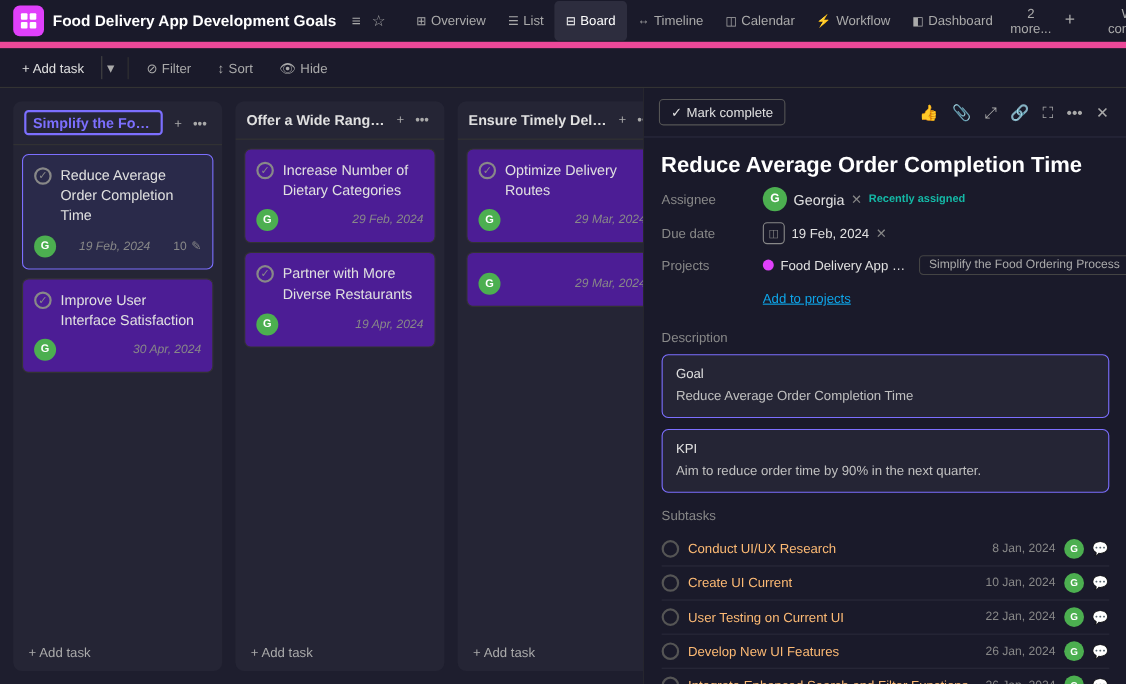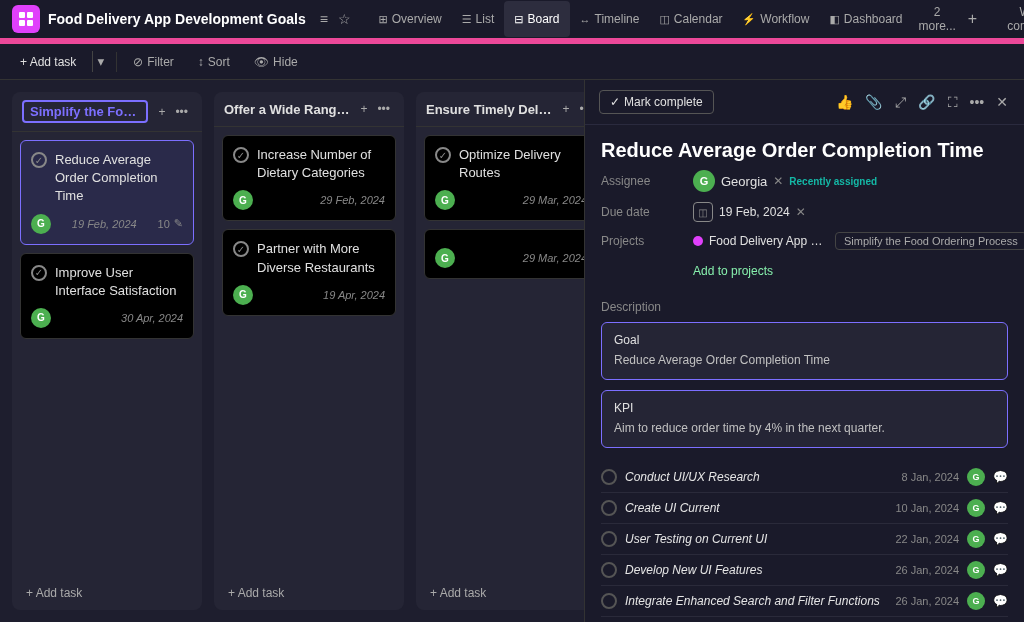--- a/index.html
+++ b/index.html
@@ -33,21 +33,21 @@
 
     
     .board { flex: 1; overflow-x: auto; overflow-y: hidden; display: flex; gap: 12px; padding: 12px; background: #1e1e2e; }
     .column { background: #252535; border-radius: 8px; width: 190px; flex-shrink: 0; display: flex; flex-direction: column; max-height: 100%; overflow: hidden; }
     .column-header { padding: 8px 10px; display: flex; align-items: center; gap: 6px; border-bottom: 1px solid #333; }
     .column-title { font-weight: 600; font-size: 13px; flex: 1; white-space: nowrap; overflow: hidden; text-overflow: ellipsis; }
     .column-title.active-col { border: 2px solid #7c6fff; border-radius: 4px; padding: 2px 6px; color: #7c6fff; }
     .col-actions { display: flex; gap: 2px; }
     .col-btn { background: none; border: none; color: #aaa; cursor: pointer; font-size: 12px; padding: 2px 4px; }
     .column-body { flex: 1; overflow-y: auto; padding: 8px; display: flex; flex-direction: column; gap: 8px; }
-    .task-card { background: #000000; border-radius: 6px; padding: 10px; cursor: pointer; border: 1px solid #333; }
+    .task-card { background: #4c1d95; border-radius: 6px; padding: 10px; cursor: pointer; border: 1px solid #333; }
     .task-card.selected { border-color: #7c6fff; background: #2a2a4a; }
     .task-check { display: flex; align-items: flex-start; gap: 8px; }
     .check-icon { width: 16px; height: 16px; border-radius: 50%; border: 2px solid #555; flex-shrink: 0; margin-top: 1px; display: flex; align-items: center; justify-content: center; }
     .check-icon.done { border-color: #888; background: none; }
     .check-icon.done::after { content: '✓'; font-size: 10px; color: #888; }
     .task-title { font-size: 13px; color: #e0e0e0; line-height: 1.4; }
     .task-meta { display: flex; align-items: center; justify-content: space-between; margin-top: 8px; }
     .task-avatar { width: 20px; height: 20px; border-radius: 50%; background: #4caf50; display: flex; align-items: center; justify-content: center; font-size: 10px; font-weight: bold; color: #fff; }
     .task-date { font-size: 11px; color: #888; font-style: italic; }
     .task-extras { display: flex; align-items: center; gap: 4px; font-size: 11px; color: #888; }
@@ -67,33 +67,33 @@
     .detail-value { display: flex; align-items: center; gap: 6px; font-size: 12px; color: #e0e0e0; }
     .assignee-avatar { width: 22px; height: 22px; border-radius: 50%; background: #4caf50; display: flex; align-items: center; justify-content: center; font-size: 11px; font-weight: bold; color: #fff; }
     .assignee-name { font-size: 13px; }
     .remove-assignee { background: none; border: none; color: #888; cursor: pointer; font-size: 12px; }
     .assigned-label { background: none; border: none; color: #14b8a6; cursor: pointer; font-size: 10px; font-weight: bold; }
     .due-date-icon { width: 20px; height: 20px; border: 1px solid #888; border-radius: 4px; display: flex; align-items: center; justify-content: center; font-size: 10px; color: #888; }
     .date-remove { background: none; border: none; color: #888; cursor: pointer; font-size: 12px; }
     .project-dot { width: 10px; height: 10px; border-radius: 50%; background: #e040fb; flex-shrink: 0; }
     .project-name { font-size: 12px; color: #e0e0e0; white-space: nowrap; overflow: hidden; text-overflow: ellipsis; max-width: 120px; }
     .project-dropdown { background: none; border: 1px solid #444; border-radius: 4px; color: #aaa; cursor: pointer; font-size: 11px; padding: 2px 8px; white-space: nowrap; }
-    .add-to-projects { background: none; border: none; color: #86efac; cursor: pointer; font-size: 12px; margin-top: 4px; }
+    .add-to-projects { background: none; border: none; color: #0ea5e9; cursor: pointer; font-size: 12px; margin-top: 4px; text-decoration: underline; }
     .desc-section { margin-top: 12px; }
     .desc-label { font-size: 12px; color: #888; margin-bottom: 8px; }
     .desc-box { background: #252535; border: 1px solid #3a3a4a; border-radius: 6px; padding: 10px 12px; margin-bottom: 10px; }
     .desc-box-label { font-size: 12px; font-weight: 400; color: #e0e0e0; margin-bottom: 4px; }
     .desc-box-text { font-size: 12px; color: #c0c0c0; line-height: 1.5; }
     .goal-box { border-color: #7c6fff; }
     .kpi-box { border-color: #7c6fff; }
     .subtasks-section { margin-top: 14px; }
     .subtasks-label { font-size: 12px; color: #888; margin-bottom: 8px; }
     .subtask-row { display: flex; align-items: center; gap: 8px; padding: 6px 0; border-bottom: 1px solid #2a2a3a; }
     .subtask-check { width: 16px; height: 16px; border-radius: 50%; border: 2px solid #555; flex-shrink: 0; }
-    .subtask-name { flex: 1; font-size: 12px; color: #e5e5e5; font-style: italic; }
+    .subtask-name { flex: 1; font-size: 12px; color: #fdba74; }
     .subtask-date { font-size: 11px; color: #888; }
     .subtask-avatar { width: 18px; height: 18px; border-radius: 50%; background: #4caf50; flex-shrink: 0; display: flex; align-items: center; justify-content: center; font-size: 9px; font-weight: bold; color: #fff; }
     .subtask-comment { color: #555; font-size: 12px; cursor: pointer; }
 
     
     ::-webkit-scrollbar { width: 6px; height: 6px; }
     ::-webkit-scrollbar-track { background: transparent; }
     ::-webkit-scrollbar-thumb { background: #444; border-radius: 3px; }
   </style>
 </head>
@@ -324,26 +324,27 @@
 
       
       <div class="desc-section">
         <div class="desc-label">Description</div>
         <div class="desc-box goal-box">
           <div class="desc-box-label">Goal</div>
           <div class="desc-box-text">Reduce Average Order Completion Time</div>
         </div>
         <div class="desc-box kpi-box">
           <div class="desc-box-label">KPI</div>
-          <div class="desc-box-text">Aim to reduce order time by 4% in the next quarter.</div>
+          <div class="desc-box-text">Aim to reduce order time by 90% in the next quarter.</div>
         </div>
       </div>
 
       
       <div class="subtasks-section">
+        <div class="subtasks-label">Subtasks</div>
         <div id="subtasks-list">
             <div class="subtask-row">
     <div class="subtask-check"></div>
     <span class="subtask-name">Conduct UI/UX Research</span>
     <span class="subtask-date">8 Jan, 2024</span>
     <div class="subtask-avatar">G</div>
     <span class="subtask-comment">💬</span>
   </div>
             <div class="subtask-row">
     <div class="subtask-check"></div>

